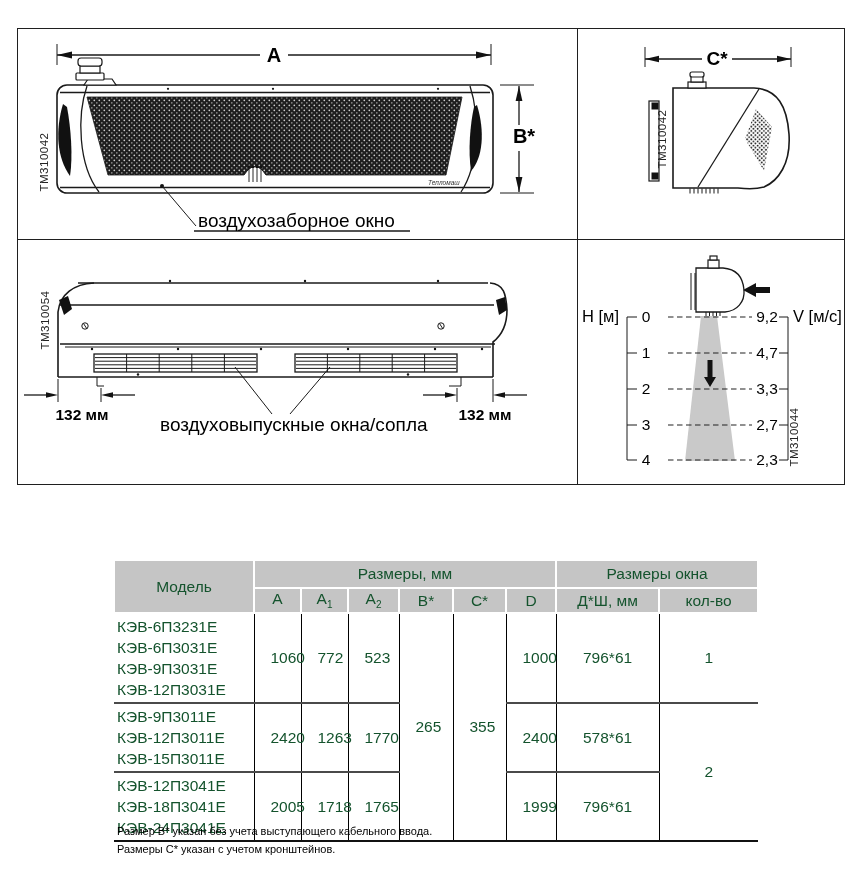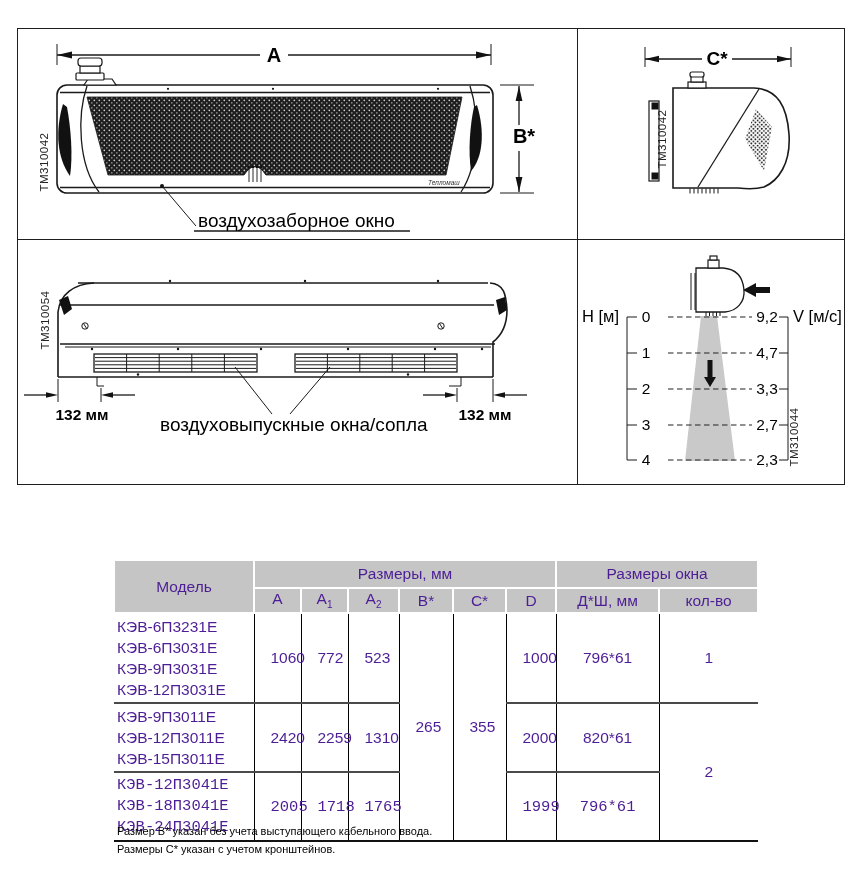--- a/index.html
+++ b/index.html
@@ -20,30 +20,30 @@
   .dimlbl{font-weight:bold;font-size:20px;}
   .dimlbl2{font-weight:bold;font-size:19px;}
   .mm{font-weight:bold;font-size:15.5px;}
   .callout{font-size:19px;}
   .code{font-size:11.5px;fill:#222;letter-spacing:.5px;}
   .axis{font-size:16.5px;}
   .tick{font-size:15.5px;}
   .logo{font-size:6.5px;font-style:italic;fill:#333;}
   
   .spec{position:absolute;left:113px;top:559px;}
-  table{border-collapse:collapse;table-layout:fixed;width:644px;font-size:15.5px;color:#4c1d95;border-bottom:2.5px solid #111;}
+  table{border-collapse:collapse;table-layout:fixed;width:644px;font-size:15.5px;color:#14532d;border-bottom:2.5px solid #111;}
   th{background:#c5c5c5;border:2px solid #fff;font-weight:normal;padding:0;}
   thead tr.h1 th{height:26px;}
   thead tr.h2 th{height:23px;}
   td{border-left:1.5px solid #000;border-right:1.5px solid #000;text-align:center;vertical-align:middle;padding:16px;}
   td:first-child{border-left:none;text-align:left;}
   td:last-child{border-right:none;}
   tr.g1{height:86px;}
   tr.g2{height:62px;margin-top:12px;}
-  tr.g3{height:64px;font-family:Liberation Mono, monospace;}
+  tr.g3{height:64px;}
   tr.g2 td,tr.g3 td{border-top:2px solid #4a4a4a;}
   .models{padding:2px 2px 2px 3px;line-height:21px;}
   sub{font-size:10px;}
   .notes{position:absolute;left:117px;top:823px;font-size:11px;line-height:17.5px;color:#000;}
 </style>
 </head>
 <body>
 
 <div class="page">
 
@@ -343,24 +343,24 @@
           <td>796*61</td>
           <td>1</td>
         </tr>
         <tr class="g2">
           <td class="models">
             <div>КЭВ-9П3011Е</div>
             <div>КЭВ-12П3011Е</div>
             <div>КЭВ-15П3011Е</div>
           </td>
           <td>2420</td>
-          <td>2259</td>
-          <td>1310</td>
-          <td>2000</td>
-          <td>820*61</td>
+          <td>1263</td>
+          <td>1770</td>
+          <td>2400</td>
+          <td>578*61</td>
           <td rowspan="2">2</td>
         </tr>
         <tr class="g3">
           <td class="models">
             <div>КЭВ-12П3041Е</div>
             <div>КЭВ-18П3041Е</div>
             <div>КЭВ-24П3041Е</div>
           </td>
           <td>2005</td>
           <td>1718</td>

